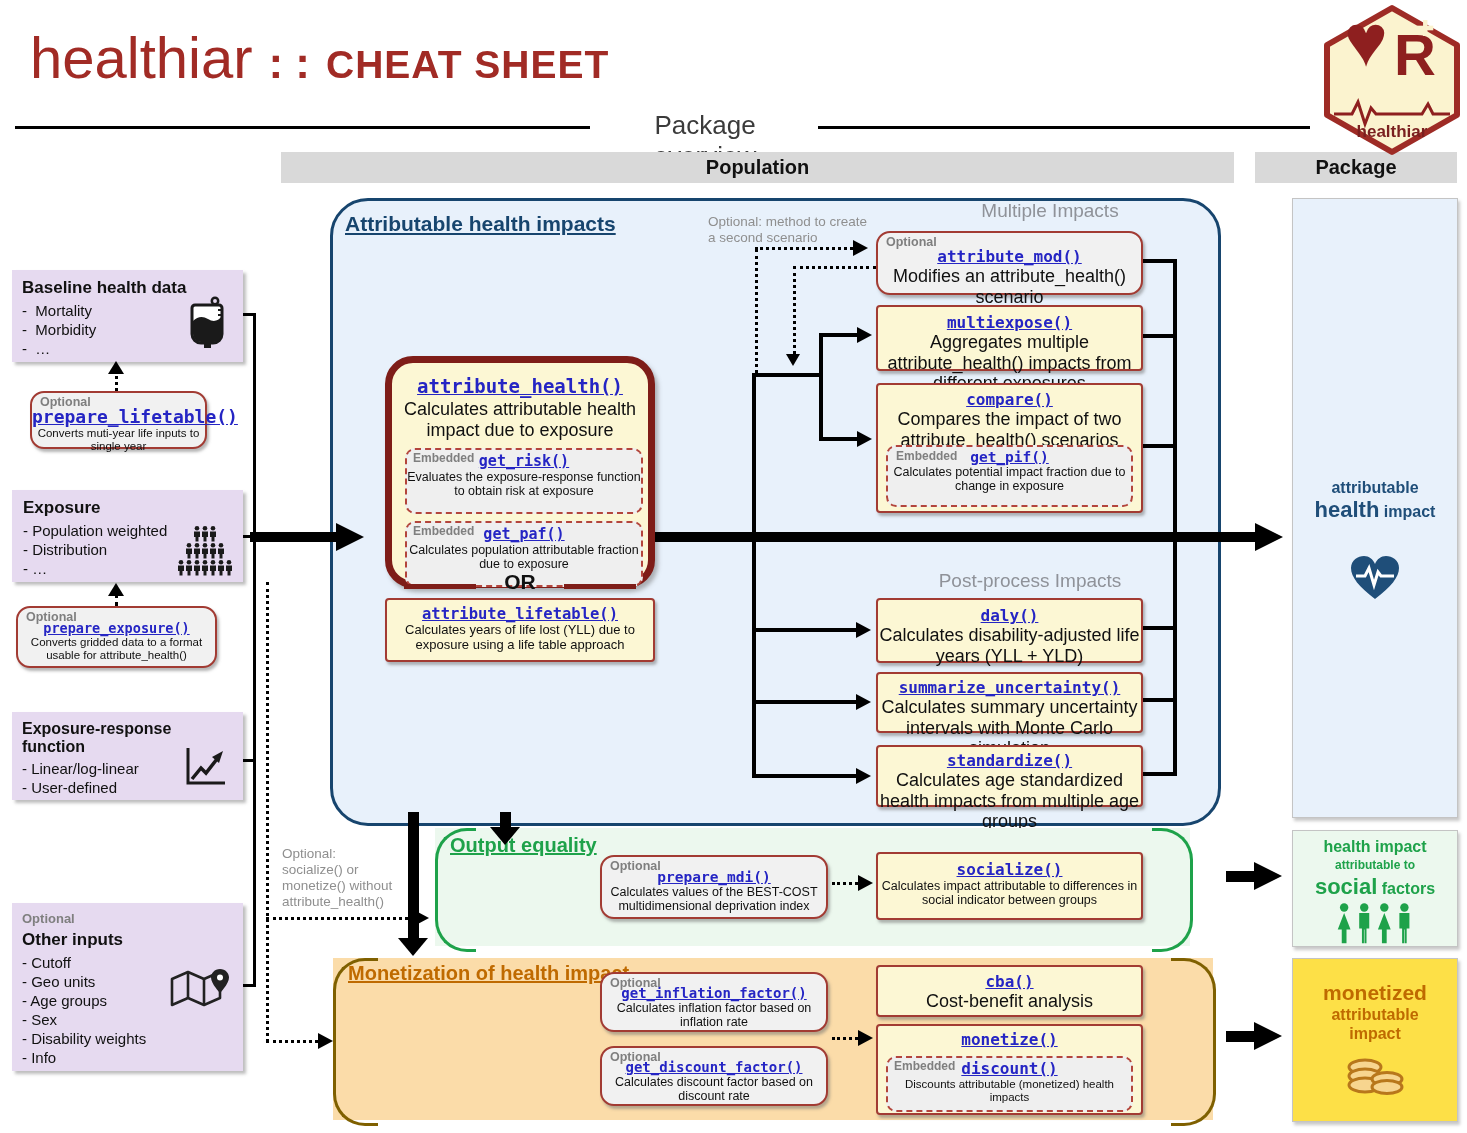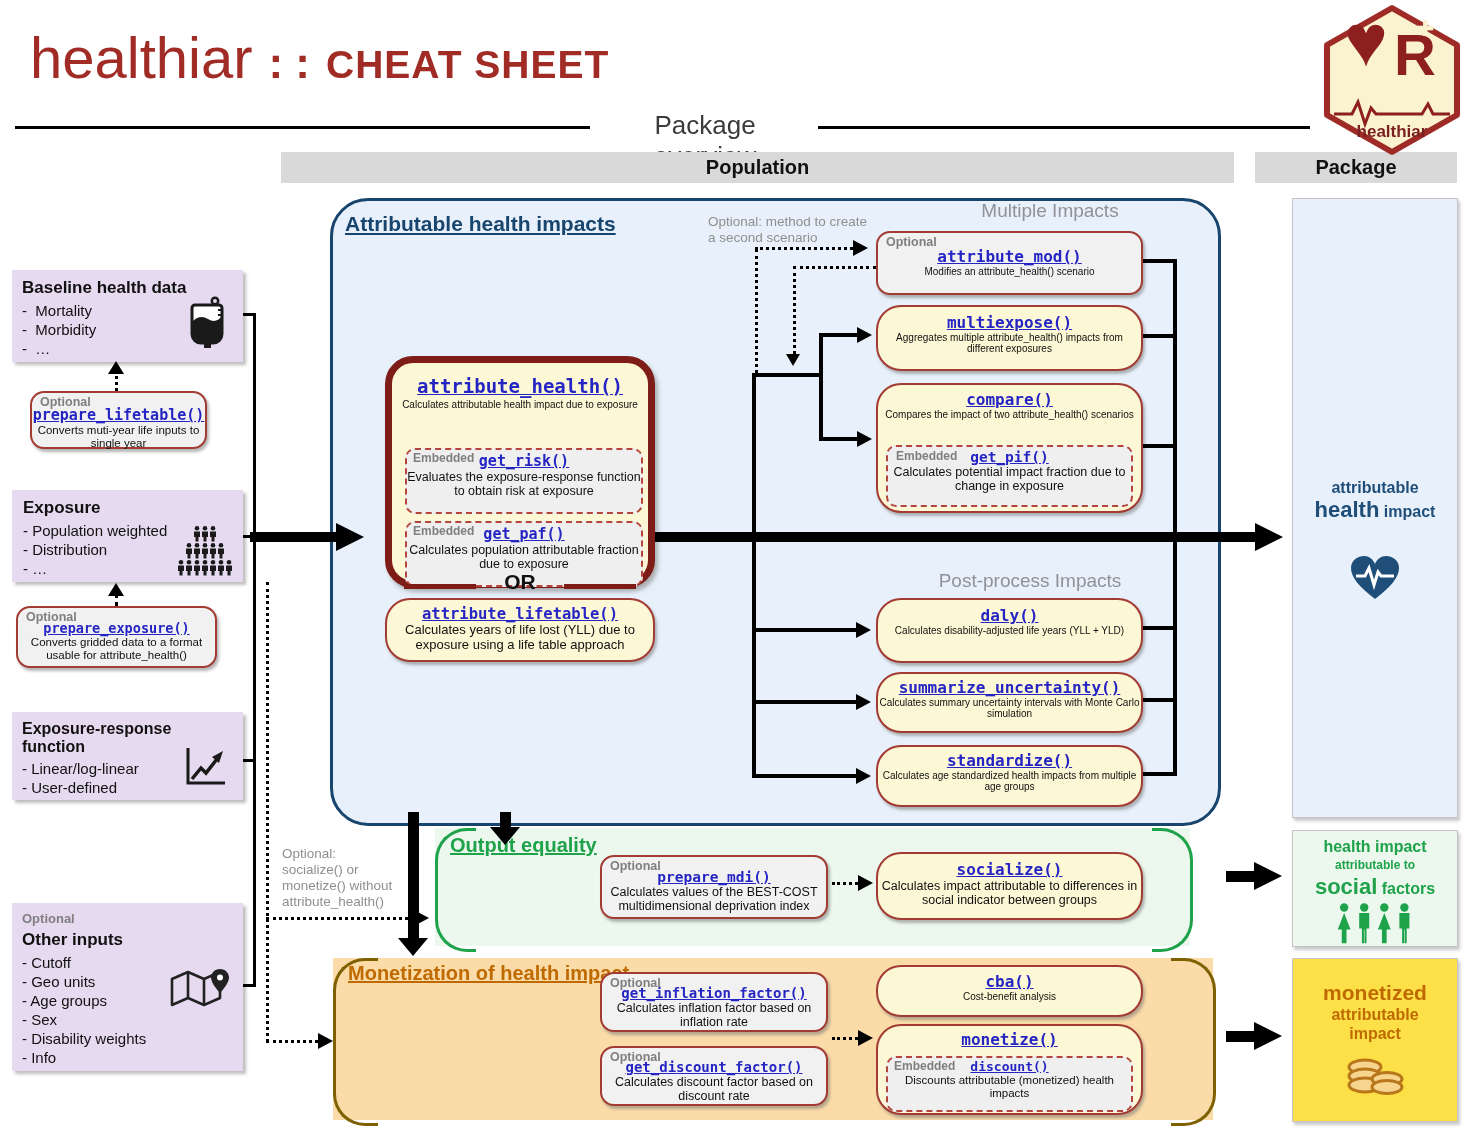--- a/index.html
+++ b/index.html
@@ -8,28 +8,28 @@
   .abs{position:absolute;}
   .ctr{text-align:center;}
   .bar{background:#D9D9D9;display:flex;align-items:center;justify-content:center;
        font-weight:bold;font-size:20px;color:#111;}
   .pbox{background:#E6DAF0;box-shadow:3px 3px 3px rgba(110,110,110,.45);
         padding:8px 10px;box-sizing:border-box;}
   .pbox .bt{font-weight:bold;font-size:17px;margin-bottom:3px;}
   .pbox .it{font-size:15px;line-height:19px;white-space:pre;}
   .obox{background:#F1F1F1;border:2px solid #A23B33;border-radius:14px;
         box-shadow:2px 3px 3px rgba(110,110,110,.5);box-sizing:border-box;text-align:center;position:absolute;}
-  .ybox{background:#FCF7D4;border:2px solid #A23B33;border-radius:25px;
+  .ybox{background:#FCF7D4;border:2px solid #A23B33;border-radius:4px;
         box-shadow:2px 3px 3px rgba(110,110,110,.5);box-sizing:border-box;text-align:center;position:absolute;}
   .ebox{background:#EFEFEF;border:2px dashed #B3453C;border-radius:10px;
         box-sizing:border-box;text-align:center;position:absolute;}
   .tag{position:absolute;top:2px;left:8px;color:#7F7F7F;font-weight:bold;font-size:12.5px;}
   .fn{font-family:"DejaVu Sans Mono",monospace;font-weight:bold;color:#2525C4;
       text-decoration:underline;font-size:16px;}
-  .desc{font-size:10px;color:#101010;line-height:1.14;}
+  .desc{font-size:18px;color:#101010;line-height:1.14;}
   .gray-note{color:#8F8F8F;font-size:13.5px;line-height:16px;}
   .sect-label{color:#8F9299;font-size:19px;}
   .ln{background:#000;position:absolute;}
   .dot-h{border-top:3px dotted #000;height:0;position:absolute;}
   .dot-v{border-left:3px dotted #000;width:0;position:absolute;}
   .tri-r{width:0;height:0;border-top:8px solid transparent;border-bottom:8px solid transparent;
          border-left:15px solid #000;position:absolute;}
   .tri-r-lg{width:0;height:0;border-top:14px solid transparent;border-bottom:14px solid transparent;
          border-left:28px solid #000;position:absolute;}
   .tri-d{width:0;height:0;border-left:15px solid transparent;border-right:15px solid transparent;
@@ -83,21 +83,21 @@
       <circle cx="30" cy="5" r="3.2" fill="none" stroke="#1a1a1a" stroke-width="2.5"></circle>
       <path d="M10 9 h24 a3 3 0 0 1 3 3 v26 a9 9 0 0 1 -9 9 h-12 a9 9 0 0 1 -9 -9 V12 a3 3 0 0 1 3 -3 Z" fill="#fff" stroke="#1a1a1a" stroke-width="3"></path>
       <path d="M8 25 q7 -7 15 -2 q8 5 14 -3 v18 a8 8 0 0 1 -8 8 h-13 a8 8 0 0 1 -8 -8 Z" fill="#1a1a1a"></path>
       <path d="M33 14 h5 M33 19 h5" stroke="#1a1a1a" stroke-width="2"></path>
       <rect x="19" y="46" width="7" height="6" fill="#1a1a1a"></rect>
     </svg>
   </div>
 
   <div class="obox" style="left:30px;top:391px;width:177px;height:58px;">
     <span class="tag">Optional</span>
-    <div class="fn" style="font-size:15px;margin-top:13px;">prepare_lifetable()</div>
+    <div class="fn" style="font-size:18px;margin-top:13px;">prepare_lifetable()</div>
     <div class="desc" style="font-size:11.5px;">Converts muti-year life inputs to single year</div>
   </div>
 
   <div class="pbox abs" style="left:12px;top:490px;width:231px;height:92px;padding-left:11px;">
     <div class="bt">Exposure</div>
     <div class="it">- Population weighted</div>
     <div class="it">- Distribution</div>
     <div class="it">- …</div>
     <svg class="abs" style="right:8px;top:36px;" width="64" height="52" viewBox="0 0 64 52" fill="#1a1a1a">
       <defs>
@@ -326,21 +326,21 @@
   <div class="tri-r" style="left:858px;top:1030px;"></div>
 
   <div class="ybox" style="left:876px;top:965px;width:267px;height:52px;">
     <div class="fn" style="margin-top:5px;">cba()</div>
     <div class="desc">Cost-benefit analysis</div>
   </div>
   <div class="ybox" style="left:876px;top:1024px;width:267px;height:91px;">
     <div class="fn" style="margin-top:4px;">monetize()</div>
     <div class="ebox" style="left:8px;top:30px;width:247px;height:56px;">
       <span class="tag" style="font-size:12px;left:6px;top:1px;">Embedded</span>
-      <div class="fn" style="font-size:13px;margin-top:1px;">discount()</div>
+      <div class="fn" style="font-size:16px;margin-top:1px;">discount()</div>
       <div class="desc" style="font-size:11.5px;">Discounts attributable (monetized) health impacts</div>
     </div>
   </div>
 
   <div class="abs" style="left:1292px;top:198px;width:164px;height:618px;background:#E8F1FB;border:1px solid #C4C4C4;box-shadow:2px 3px 3px rgba(120,120,120,.4);">
     <div class="ctr" style="margin-top:280px;font-weight:bold;color:#1F4E79;font-size:16px;">attributable</div>
     <div class="ctr" style="font-weight:bold;color:#1F4E79;"><span style="font-size:22px;">health</span><span style="font-size:16px;"> impact</span></div>
     <svg class="abs" style="left:56px;top:356px;" width="52" height="48" viewBox="0 0 52 48">
       <path d="M26 44 C10 32 2 22 2 13 C2 5 9 1 15 1 C20 1 24 4 26 9 C28 4 32 1 37 1 C43 1 50 5 50 13 C50 22 42 32 26 44 Z" fill="#1F4E79"></path>
       <polyline points="7,21 16,21 20,13 25,30 29,17 32,21 45,21" stroke="#fff" stroke-width="3" fill="none"></polyline>

